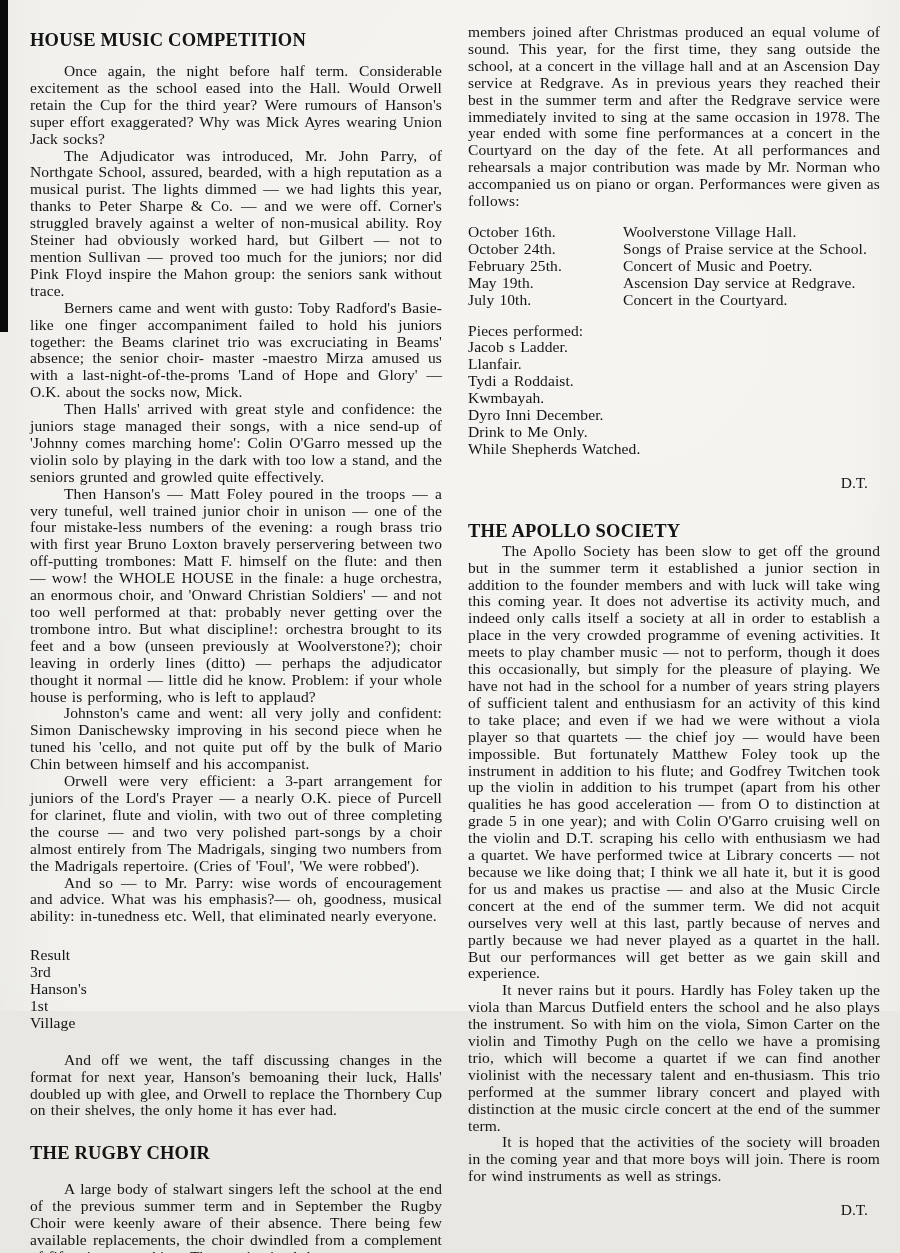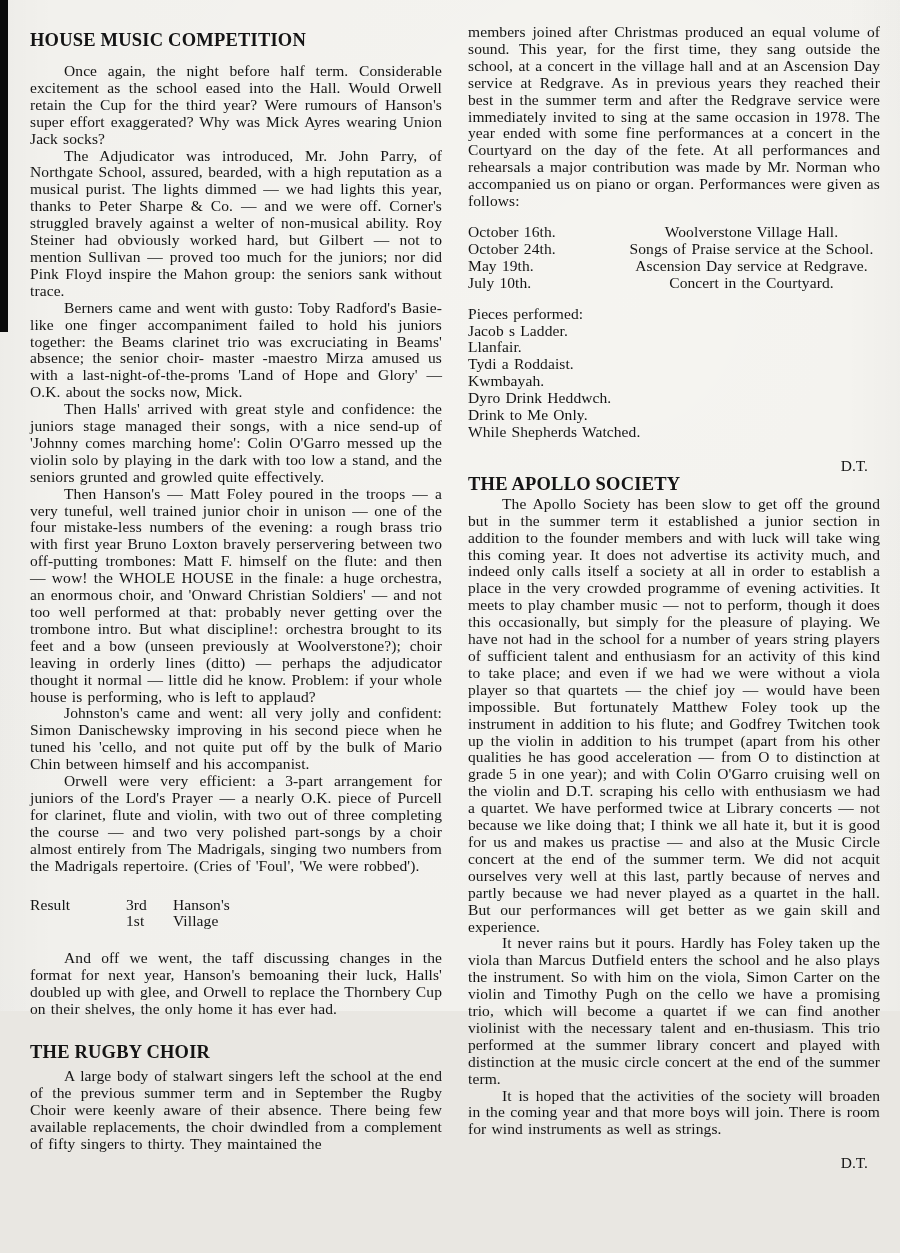--- a/index.html
+++ b/index.html
@@ -38,53 +38,54 @@
   }
   p.indent { text-indent:34px; }
   h2 {
     margin:0;
     font-size:18.5px;
     line-height:20px;
     font-weight:bold;
     letter-spacing:0.2px;
   }
   .h-top { margin-bottom:13px; }
-  .h-mid { margin-top:24px; margin-bottom:6px; }
+  .h-mid { margin-top:24px; margin-bottom:18px; }
   .result-block { margin-top:22px; margin-bottom:20px; }
-  .result-row { display:flex; }
+  .result-row { display:flex;flex-direction:column; }
   .result-label { width:96px; }
   .result-place { width:47px; }
   .schedule { margin-top:14px; }
   .schedule-row { display:flex; }
   .schedule-date { width:155px; flex:none; }
-  .schedule-event { flex:1; text-align:center; }
+  .schedule-event { flex:1; text-align:left; }
   .pieces { margin-top:14px; }
   .pieces .line { text-align:left; }
   .byline { text-align:right; padding-right:12px; margin-top:16px; font-size:15.5px; line-height:17px; }
-  .apollo-head { margin-bottom:2px; }
+  .apollo-head { margin-top:30px; margin-bottom:2px; }
   .tight { text-align:left; }
 </style>
 </head>
 <body>
 
 <div class="page">
   <div class="scan-strip"></div>
 
   <div class="columns">
 
     <div class="col col-left">
       <h2 class="h-top">HOUSE MUSIC COMPETITION</h2>
 
       <p class="indent">Once again, the night before half term. Considerable excitement as the school eased into the Hall. Would Orwell retain the Cup for the third year? Were rumours of Hanson's super effort exaggerated? Why was Mick Ayres wearing Union Jack socks?</p>
       <p class="indent">The Adjudicator was introduced, Mr. John Parry, of Northgate School, assured, bearded, with a high reputation as a musical purist. The lights dimmed — we had lights this year, thanks to Peter Sharpe &amp; Co. — and we were off. Corner's struggled bravely against a welter of non-musical ability. Roy Steiner had obviously worked hard, but Gilbert — not to mention Sullivan — proved too much for the juniors; nor did Pink Floyd inspire the Mahon group: the seniors sank without trace.</p>
       <p class="indent">Berners came and went with gusto: Toby Radford's Basie-like one finger accompaniment failed to hold his juniors together: the Beams clarinet trio was excruciating in Beams' absence; the senior choir- master -maestro Mirza amused us with a last-night-of-the-proms 'Land of Hope and Glory' — O.K. about the socks now, Mick.</p>
       <p class="indent">Then Halls' arrived with great style and confidence: the juniors stage managed their songs, with a nice send-up of 'Johnny comes marching home': Colin O'Garro messed up the violin solo by playing in the dark with too low a stand, and the seniors grunted and growled quite effectively.</p>
       <p class="indent">Then Hanson's — Matt Foley poured in the troops — a very tuneful, well trained junior choir in unison — one of the four mistake-less numbers of the evening: a rough brass trio with first year Bruno Loxton bravely perservering between two off-putting trombones: Matt F. himself on the flute: and then — wow! the WHOLE HOUSE in the finale: a huge orchestra, an enormous choir, and 'Onward Christian Soldiers' — and not too well performed at that: probably never getting over the trombone intro. But what discipline!: orchestra brought to its feet and a bow (unseen previously at Woolverstone?); choir leaving in orderly lines (ditto) — perhaps the adjudicator thought it normal — little did he know. Problem: if your whole house is performing, who is left to applaud?</p>
       <p class="indent">Johnston's came and went: all very jolly and confident: Simon Danischewsky improving in his second piece when he tuned his 'cello, and not quite put off by the bulk of Mario Chin between himself and his accompanist.</p>
       <p class="indent">Orwell were very efficient: a 3-part arrangement for juniors of the Lord's Prayer — a nearly O.K. piece of Purcell for clarinet, flute and violin, with two out of three completing the course — and two very polished part-songs by a choir almost entirely from The Madrigals, singing two numbers from the Madrigals repertoire. (Cries of 'Foul', 'We were robbed').</p>
+      <p class="indent">And so — to Mr. Parry: wise words of encouragement and advice. What was his emphasis?— oh, goodness, musical ability: in-tunedness etc. Well, that eliminated nearly everyone.</p>
 
       <div class="result-block">
         <div class="result-row">
           <span class="line result-label">Result</span>
           <span class="line result-place">3rd</span>
           <span class="line tight">Hanson's</span>
         </div>
         <div class="result-row">
           <span class="line result-label"></span>
           <span class="line result-place">1st</span>
@@ -104,36 +105,40 @@
       <div class="schedule">
         <div class="schedule-row">
           <span class="line schedule-date">October 16th.</span>
           <span class="line schedule-event">Woolverstone Village Hall.</span>
         </div>
         <div class="schedule-row">
           <span class="line schedule-date">October 24th.</span>
           <span class="line schedule-event">Songs of Praise service at the School.</span>
         </div>
         <div class="schedule-row">
+          <span class="line schedule-date">February 25th.</span>
+          <span class="line schedule-event">Concert of Music and Poetry.</span>
+        </div>
+        <div class="schedule-row">
           <span class="line schedule-date">May 19th.</span>
           <span class="line schedule-event">Ascension Day service at Redgrave.</span>
         </div>
         <div class="schedule-row">
           <span class="line schedule-date">July 10th.</span>
           <span class="line schedule-event">Concert in the Courtyard.</span>
         </div>
       </div>
 
       <div class="pieces">
         <div class="line">Pieces performed:</div>
         <div class="line">Jacob s Ladder.</div>
         <div class="line">Llanfair.</div>
         <div class="line">Tydi a Roddaist.</div>
         <div class="line">Kwmbayah.</div>
-        <div class="line">Dyro Drink Heddwch.</div>
+        <div class="line">Dyro Inni December.</div>
         <div class="line">Drink to Me Only.</div>
         <div class="line">While Shepherds Watched.</div>
       </div>
 
       <div class="byline">D.T.</div>
 
       <h2 class="apollo-head">THE APOLLO SOCIETY</h2>
       <p class="indent">The Apollo Society has been slow to get off the ground but in the summer term it established a junior section in addition to the founder members and with luck will take wing this coming year. It does not advertise its activity much, and indeed only calls itself a society at all in order to establish a place in the very crowded programme of evening activities. It meets to play chamber music — not to perform, though it does this occasionally, but simply for the pleasure of playing. We have not had in the school for a number of years string players of sufficient talent and enthusiasm for an activity of this kind to take place; and even if we had we were without a viola player so that quartets — the chief joy — would have been impossible. But fortunately Matthew Foley took up the instrument in addition to his flute; and Godfrey Twitchen took up the violin in addition to his trumpet (apart from his other qualities he has good acceleration — from O to distinction at grade 5 in one year); and with Colin O'Garro cruising well on the violin and D.T. scraping his cello with enthusiasm we had a quartet. We have performed twice at Library concerts — not because we like doing that; I think we all hate it, but it is good for us and makes us practise — and also at the Music Circle concert at the end of the summer term. We did not acquit ourselves very well at this last, partly because of nerves and partly because we had never played as a quartet in the hall. But our performances will get better as we gain skill and experience.</p>
       <p class="indent">It never rains but it pours. Hardly has Foley taken up the viola than Marcus Dutfield enters the school and he also plays the instrument. So with him on the viola, Simon Carter on the violin and Timothy Pugh on the cello we have a promising trio, which will become a quartet if we can find another violinist with the necessary talent and en-thusiasm. This trio performed at the summer library concert and played with distinction at the music circle concert at the end of the summer term.</p>
       <p class="indent">It is hoped that the activities of the society will broaden in the coming year and that more boys will join. There is room for wind instruments as well as strings.</p>

